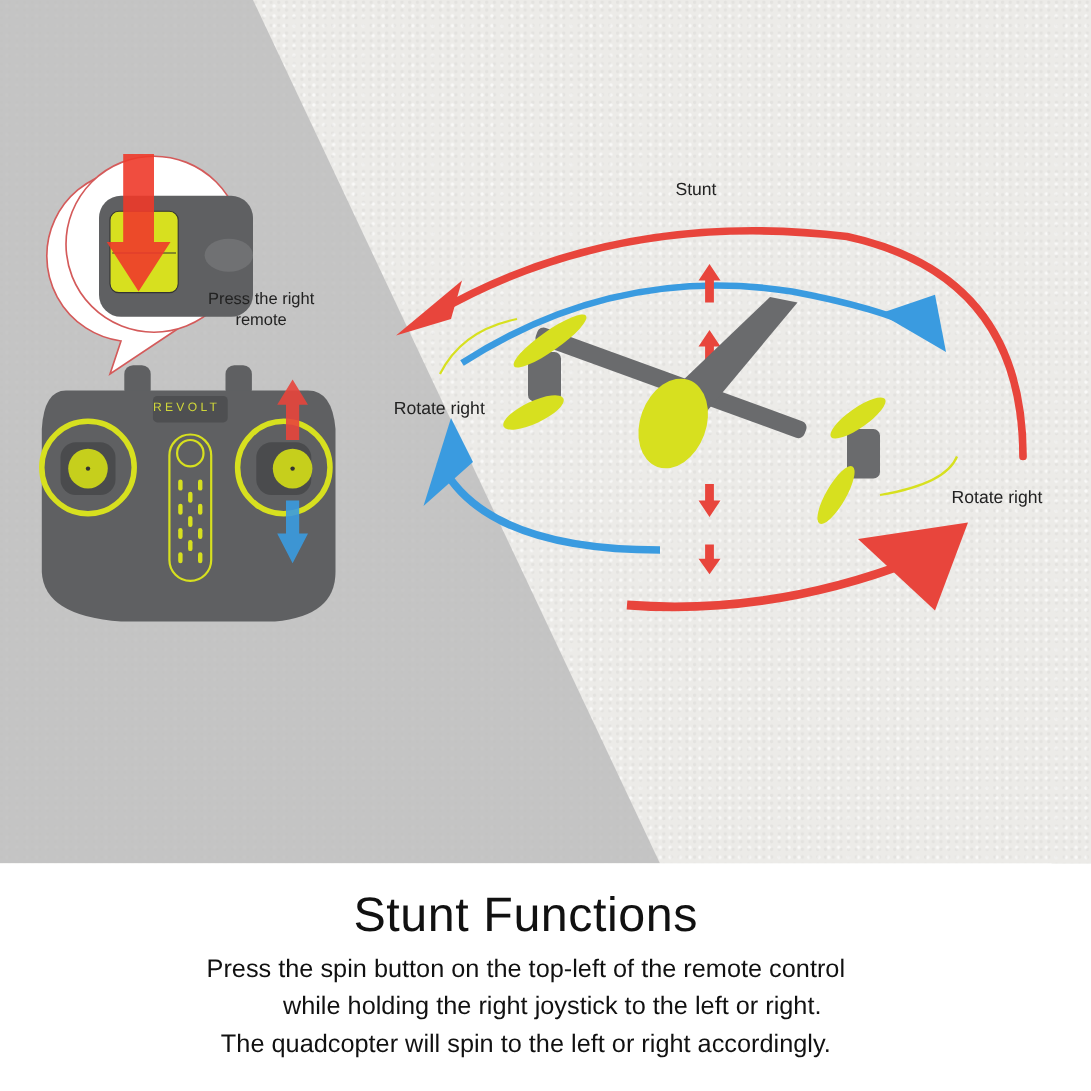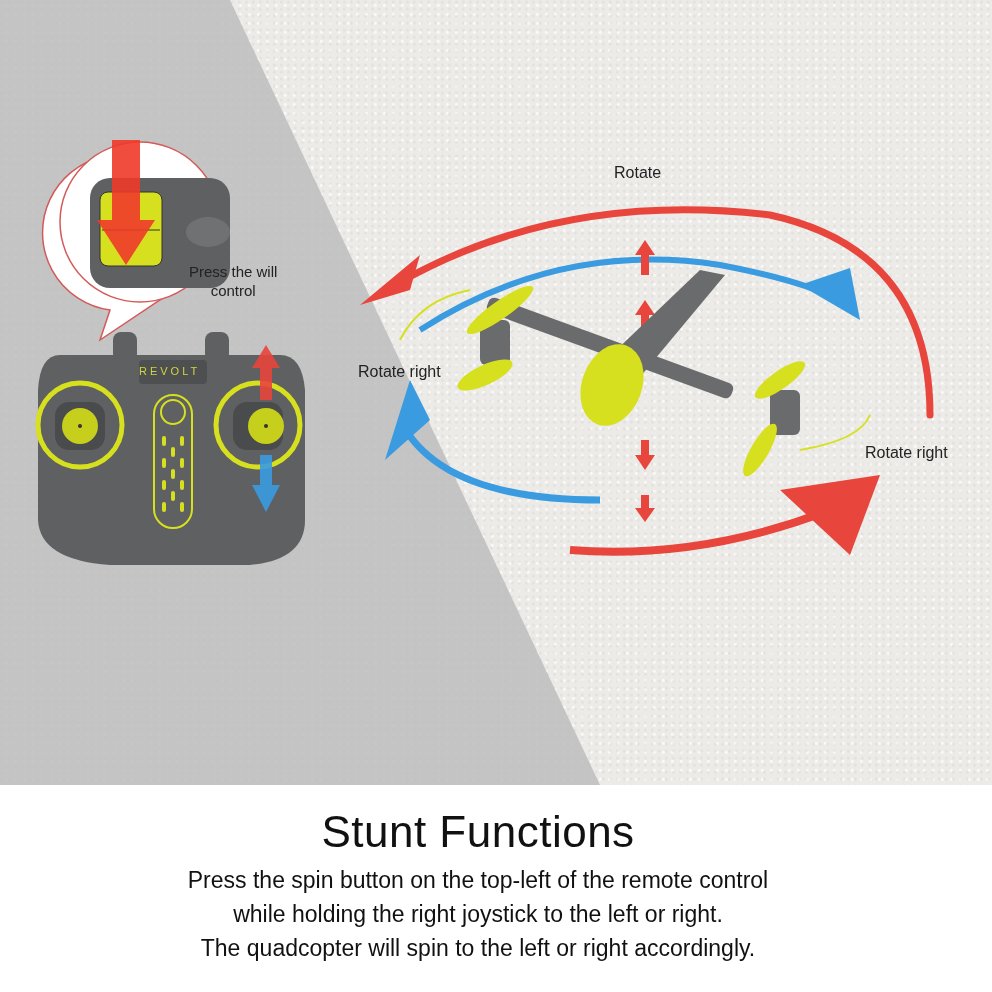--- a/index.html
+++ b/index.html
@@ -29,22 +29,22 @@
   <svg style="position:absolute;left:0;top:0" width="992" height="785">
     <path d="M100,340 L110,310 A78,78 0 1 1 160,300 L100,340 Z" fill="#ffffff" stroke="#d45a5a" stroke-width="1.5"></path>
     <circle cx="140" cy="222" r="80" fill="#ffffff" stroke="#d45a5a" stroke-width="1.5"></circle>
     <rect x="90" y="178" width="140" height="110" rx="20" fill="#5f6062"></rect>
     <ellipse cx="208" cy="232" rx="22" ry="15" fill="#707173"></ellipse>
     <rect x="100" y="192" width="62" height="74" rx="8" fill="#d7e01f" stroke="#333" stroke-width="1"></rect>
     <line x1="102" y1="230" x2="160" y2="230" stroke="#333" stroke-width="1"></line>
     <polygon points="112,140 140,140 140,220 155,220 126,265 97,220 112,220" fill="#ee3a2a" opacity="0.9"></polygon>
   </svg>
   <div class="label" style="left:189px;top:262px;font-size:15px;text-align:center;line-height:19px;">
-    <div>Press the will</div>
-    <div>control</div>
+    <div>Press the right</div>
+    <div>remote</div>
   </div>
 
   <svg style="position:absolute;left:0;top:0" width="992" height="785">
     <rect x="113" y="332" width="24" height="30" rx="8" fill="#5f6062"></rect>
     <rect x="205" y="332" width="24" height="30" rx="8" fill="#5f6062"></rect>
     <path d="M60,355 Q40,355 38,390 L38,520 Q40,560 110,565 L250,565 Q305,560 305,520 L305,390 Q302,355 280,355 Z" fill="#5f6062"></path>
     <rect x="139" y="360" width="68" height="24" rx="4" fill="#4e4f51"></rect>
     <circle cx="80" cy="425" r="42" fill="none" stroke="#d7e01f" stroke-width="5"></circle>
     <rect x="55" y="402" width="50" height="48" rx="14" fill="#4a4b4d"></rect>
     <circle cx="80" cy="426" r="18" fill="#c6cf1c"></circle>
@@ -96,23 +96,23 @@
       <rect x="770" y="390" width="30" height="45" rx="6" fill="#6a6b6d"></rect>
       <ellipse cx="500" cy="310" rx="40" ry="9" fill="#d7e01f" transform="rotate(-35 500 310)"></ellipse>
       <ellipse cx="485" cy="375" rx="30" ry="10" fill="#d7e01f" transform="rotate(-25 485 375)"></ellipse>
       <ellipse cx="780" cy="380" rx="30" ry="9" fill="#d7e01f" transform="rotate(-35 780 380)"></ellipse>
       <ellipse cx="760" cy="450" rx="30" ry="9" fill="#d7e01f" transform="rotate(-60 760 450)"></ellipse>
       <path d="M400,340 Q420,300 470,290" fill="none" stroke="#d7e01f" stroke-width="2"></path>
       <path d="M800,450 Q860,440 870,415" fill="none" stroke="#d7e01f" stroke-width="2"></path>
     </g>
   </svg>
 
-  <div class="label" style="left:614px;top:164px;">Rotate</div>
+  <div class="label" style="left:614px;top:164px;">Stunt</div>
   <div class="label" style="left:358px;top:363px;">Rotate right</div>
   <div class="label" style="left:865px;top:444px;">Rotate right</div>
 </div>
 
 <div class="caption">
   <h1>Stunt Functions</h1>
   <div class="line" style="top:82px;">Press the spin button on the top-left of the remote control</div>
-  <div class="line" style="top:116px;">while holding the right joystick to the left or right.</div>
+  <div class="line" style="top:116px;padding-left:24px;">while holding the right joystick to the left or right.</div>
   <div class="line" style="top:150px;">The quadcopter will spin to the left or right accordingly.</div>
 </div>
 
 </body></html>

